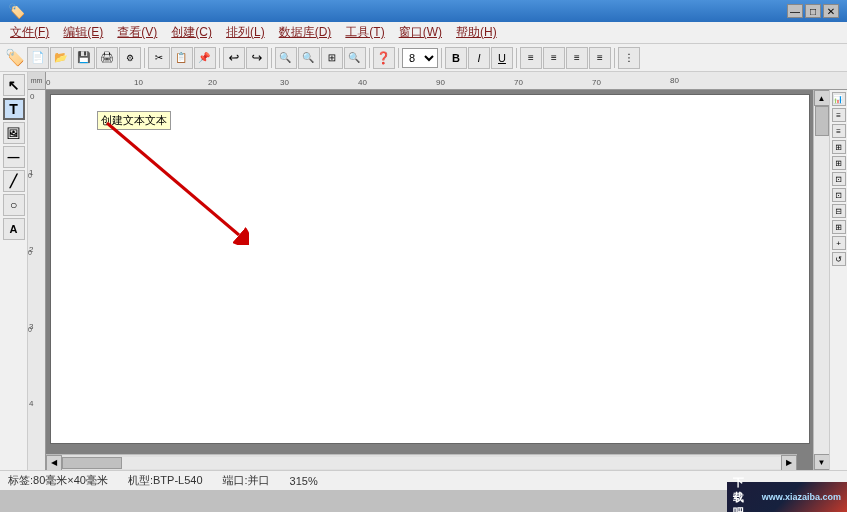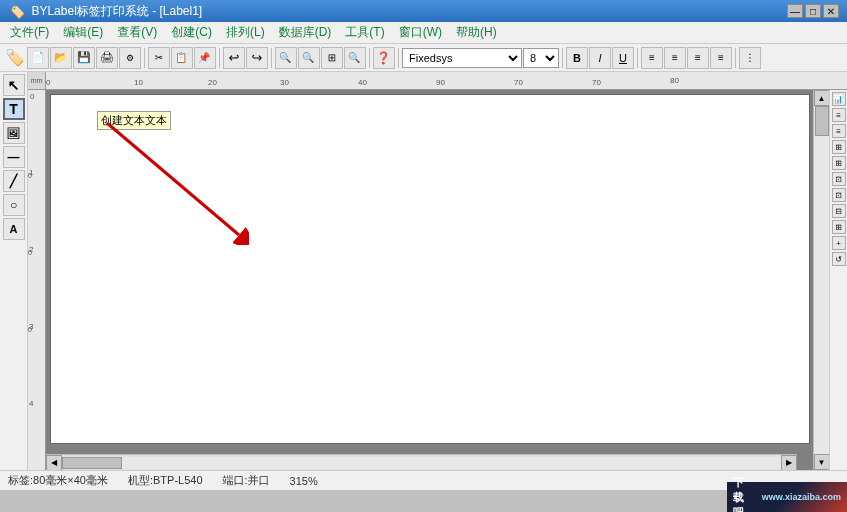--- a/index.html
+++ b/index.html
@@ -51,21 +51,22 @@
       display: flex;
       align-items: center;
       padding: 0 4px;
       border-bottom: 1px solid #ccc;
       gap: 2px;
     }
     .menu-item {
       padding: 2px 6px;
       font-size: 12px;
       cursor: pointer;
-      color: #15803d;
+      color: #7f1d1d;
+      text-decoration: underline;
     }
 
     
     #toolbar {
       background: #f0f0f0;
       height: 28px;
       display: flex;
       align-items: center;
       padding: 0 4px;
       border-bottom: 1px solid #ccc;
@@ -291,21 +292,20 @@
       font-weight: bold;
       z-index: 100;
     }
   </style>
 </head>
 <body>
 
 <div id="title-bar">
   <div style="display:flex;align-items:center;gap:6px;">
     <span style="font-size:14px;">🏷️</span>
-    <span id="title-text">BYLabel标签打印系统 - [Label1]</span>
   </div>
   <div id="title-controls">
     <div class="title-btn">—</div>
     <div class="title-btn">□</div>
     <div class="title-btn">✕</div>
   </div>
 </div>
 
 <div id="menu-bar">
   <div class="menu-item">文件(F)</div>
@@ -334,25 +334,20 @@
   <div class="tb-btn" style="font-size:13px;">↩</div>
   <div class="tb-btn" style="font-size:13px;">↪</div>
   <div class="tb-sep"></div>
   <div class="tb-btn" style="font-size:10px;">🔍</div>
   <div class="tb-btn" style="font-size:10px;">🔍</div>
   <div class="tb-btn" style="font-size:10px;">⊞</div>
   <div class="tb-btn" style="font-size:10px;">🔍</div>
   <div class="tb-sep"></div>
   <div class="tb-btn" style="font-size:12px;">❓</div>
   <div class="tb-sep"></div>
-  <select class="tb-select">
-    <option>Fixedsys</option>
-    <option>Arial</option>
-    <option>Times New Roman</option>
-  </select>
   <select class="tb-select" style="width:36px;">
     <option>8</option>
     <option>10</option>
     <option>12</option>
   </select>
   <div class="tb-sep"></div>
   <div class="tb-btn" style="font-weight:bold;">B</div>
   <div class="tb-btn" style="font-style:italic;">I</div>
   <div class="tb-btn" style="text-decoration:underline;">U</div>
   <div class="tb-sep"></div>

